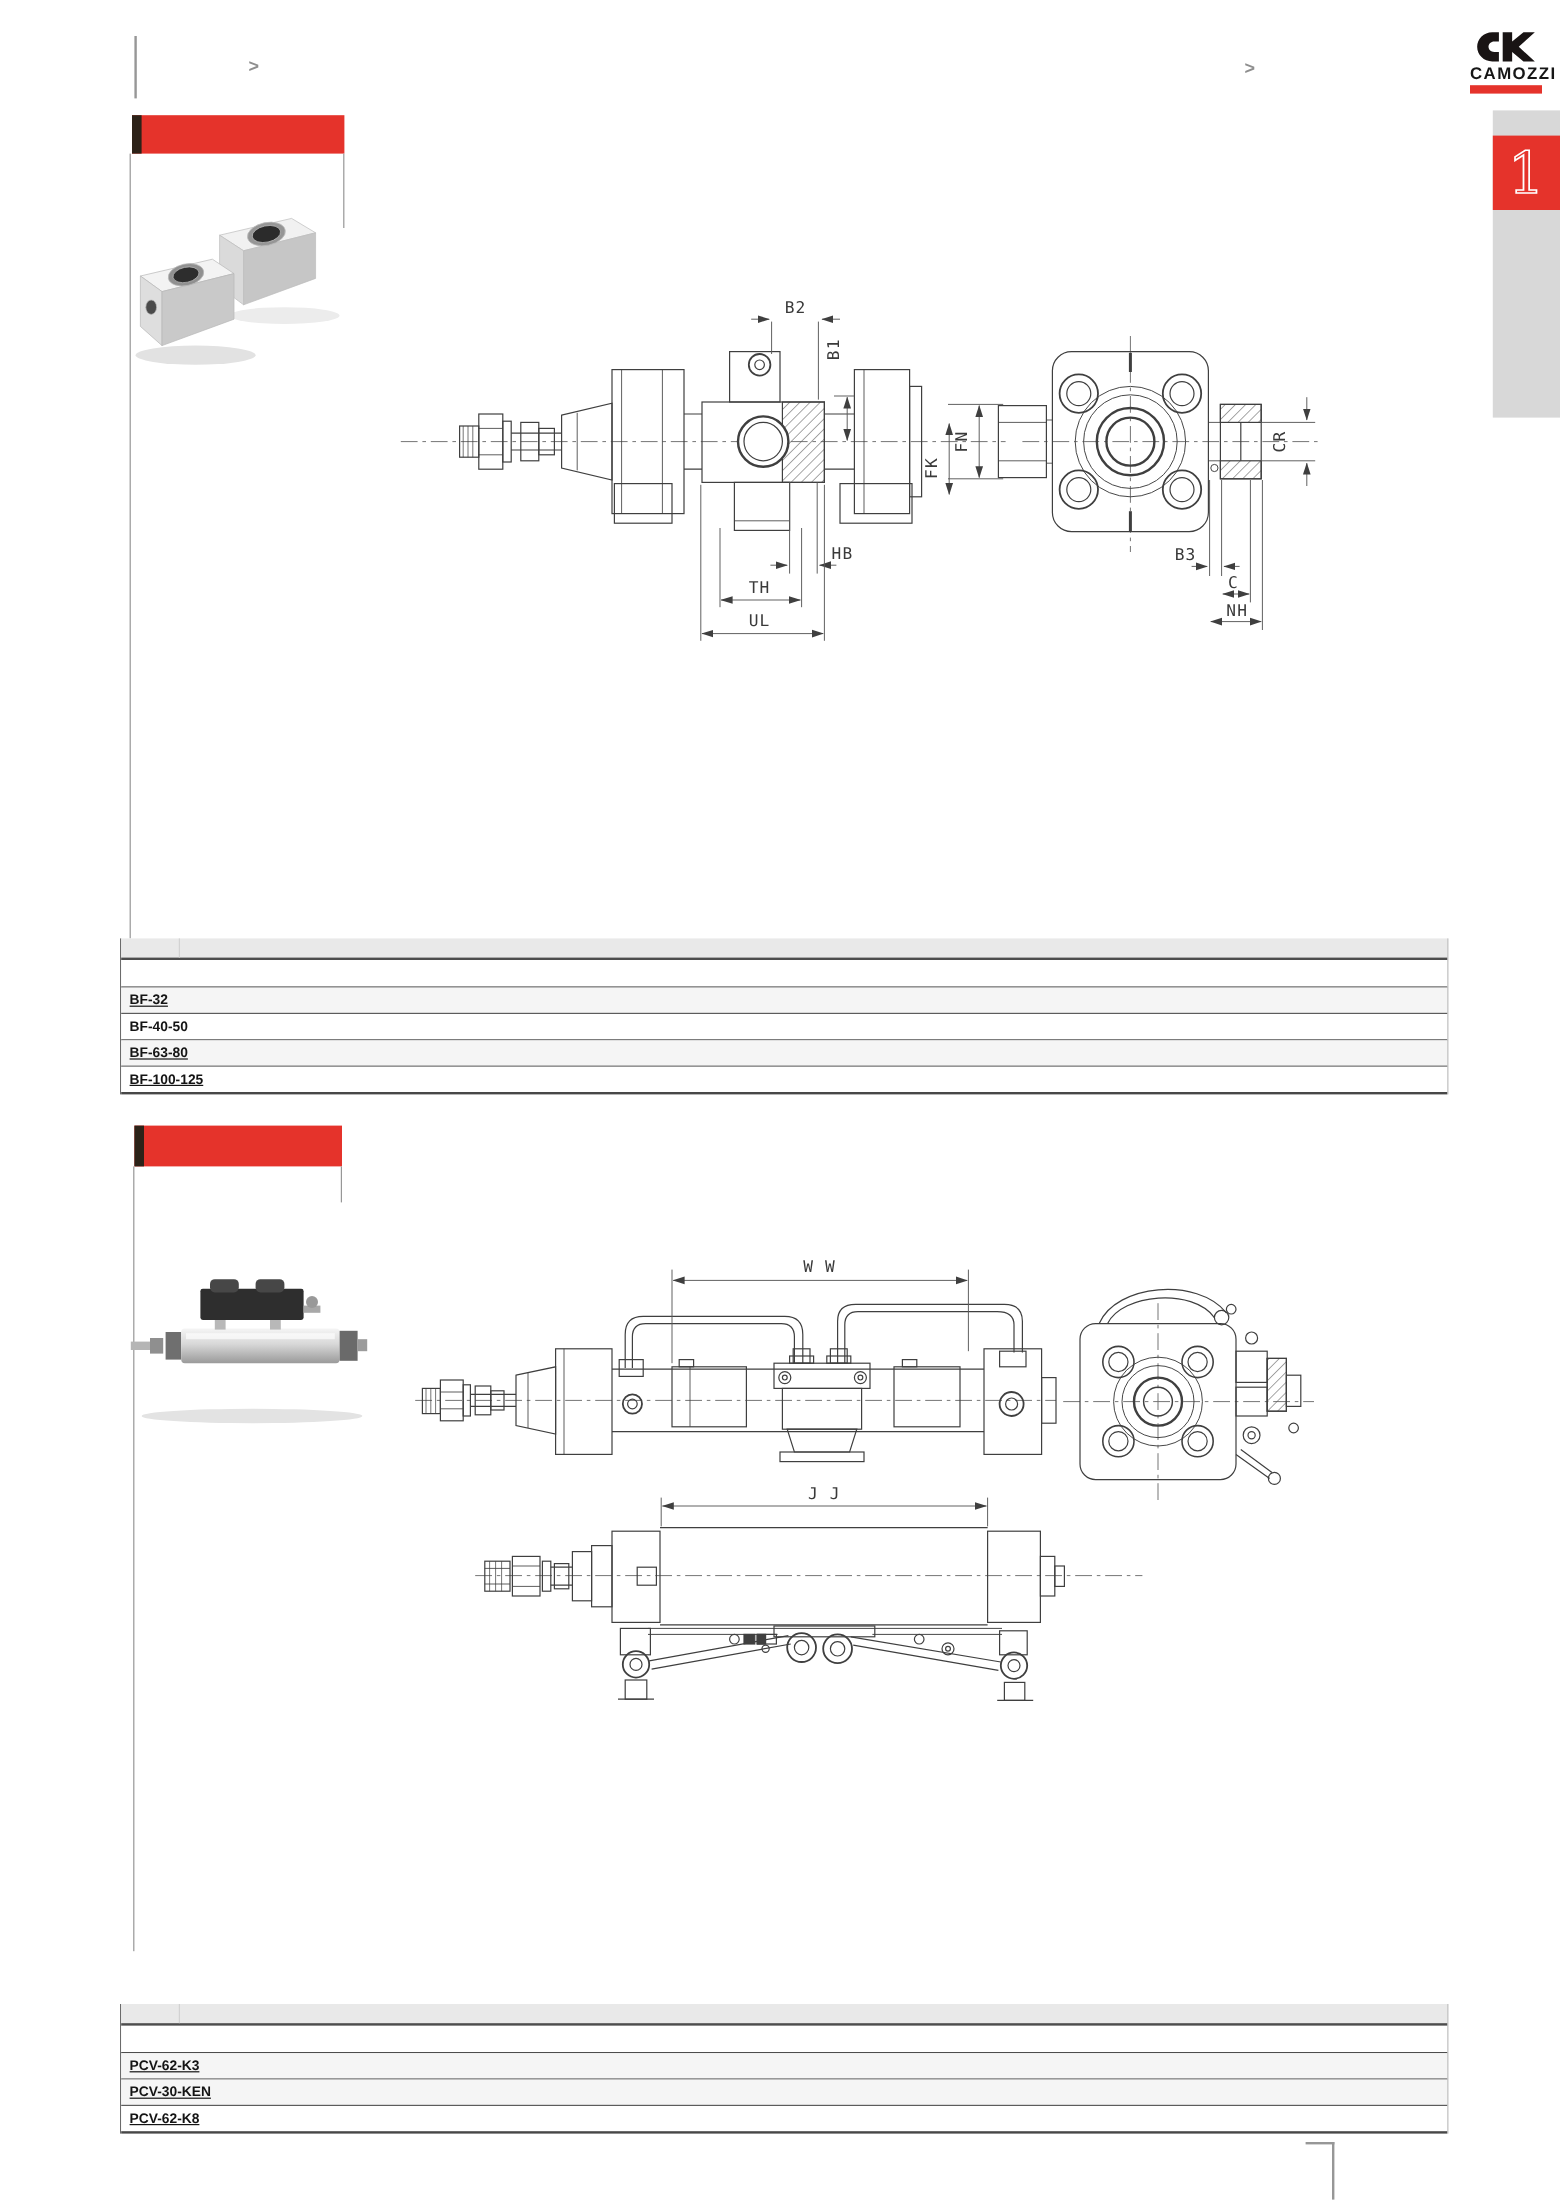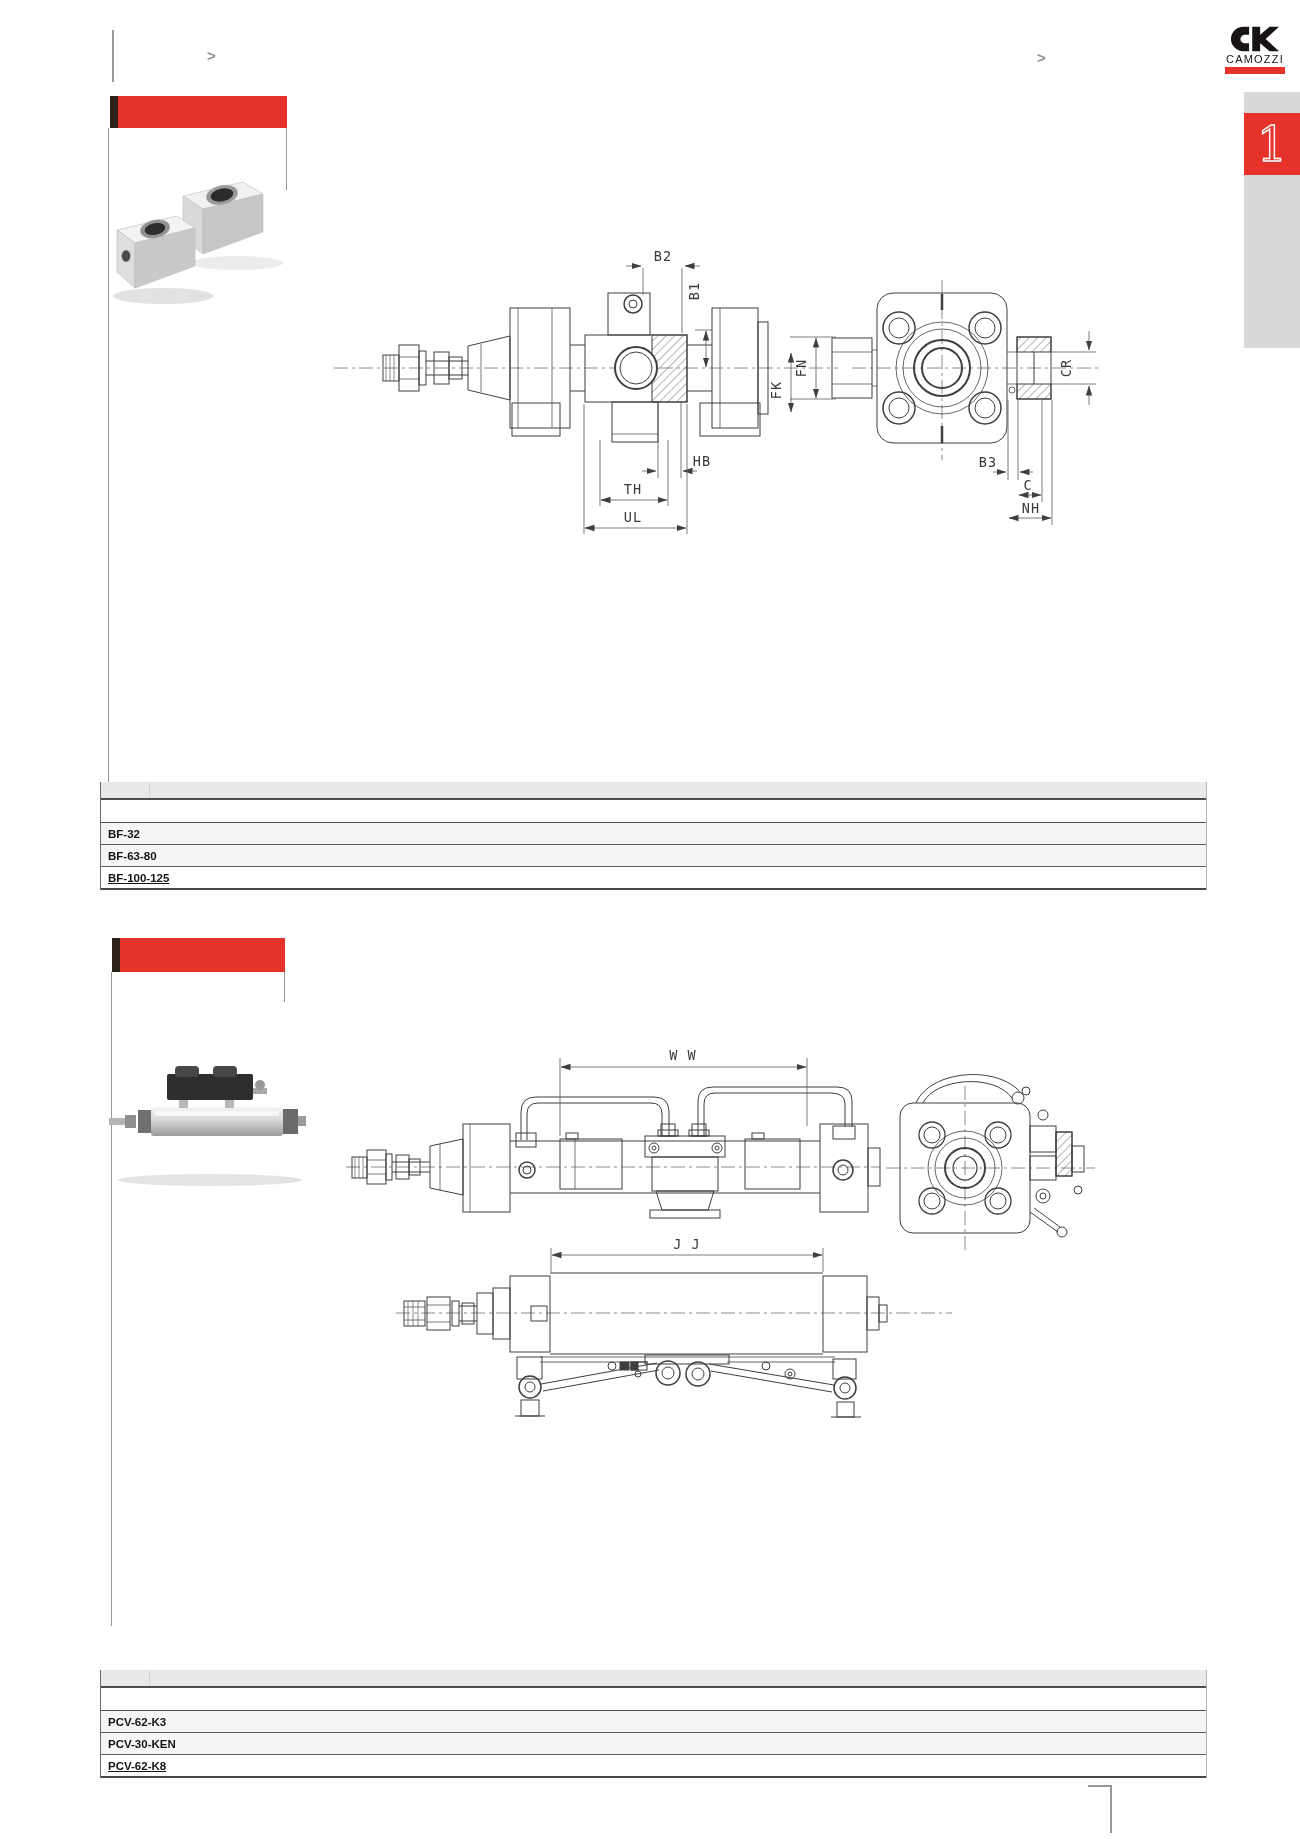--- a/index.html
+++ b/index.html
@@ -3,36 +3,36 @@
 <meta charset="utf-8">
 <style>
   html,body{margin:0;padding:0;background:#fff;}
   .page{position:relative;width:1300px;height:1839px;background:#ffffff;overflow:hidden;
         font-family:"Liberation Sans",sans-serif;}
   .vline{position:absolute;background:#979797;width:1px;}
   .hline{position:absolute;background:#979797;height:2px;}
   .crumb{position:absolute;font-size:15px;font-weight:bold;color:#8e8e8e;}
   
   .logo{position:absolute;left:1225px;top:26px;width:60px;text-align:center;}
-  .logo-name{font-size:11px;font-weight:normal;letter-spacing:1.2px;color:#161616;margin-top:1px;}
+  .logo-name{font-size:14px;font-weight:bold;letter-spacing:1.2px;color:#161616;margin-top:1px;}
   .logo-bar{height:7px;background:#e5332b;margin-top:2px;}
   
   .tab-gray{position:absolute;left:1244px;top:92px;width:56px;height:256px;background:#d8d8d8;}
   .tab-red{position:absolute;left:1244px;top:113px;width:56px;height:62px;background:#e5332b;}
   
   .banner{position:absolute;background:#e5332b;}
   .banner .notch{position:absolute;left:0;top:0;bottom:0;width:8px;background:#2c2218;}
   
   .tbl{position:absolute;left:100px;width:1105px;border-left:1px solid #6b6b6b;border-right:1px solid #b5b5b5;}
   .tbl-band{height:16px;background:#e9e9e9;border-bottom:2px solid #4d4d4d;position:relative;}
   .tbl-band .colsep{position:absolute;left:48px;top:0;bottom:0;width:1px;background:#d2d2d2;}
   .tbl-empty{height:22px;border-bottom:1px solid #4d4d4d;background:#fff;}
   .tbl-row{height:21px;border-bottom:1px solid #5c5c5c;display:flex;align-items:center;
            padding-left:7px;font-size:11.5px;font-weight:bold;color:#141414;background:#fff;}
-  .tbl-row.alt{background:#f5f5f5;}
+  .tbl-row.alt{background:#f5f5f5;text-decoration:underline;}
   .tbl-row.last{border-bottom:2px solid #474747;text-decoration:underline;}
   
   svg{position:absolute;}
   svg text.dim{font-family:"DejaVu Sans Mono","Liberation Mono",monospace;font-size:13.5px;
                fill:#3a3a3a;letter-spacing:1px;}
 </style>
 </head>
 <body>
 
 <div class="page">
@@ -198,20 +198,23 @@
     </g>
   </svg>
 
   <div class="tbl" style="top:782px;">
     <div class="tbl-band">
         <div class="colsep"></div>
       </div>
     <div class="tbl-empty"></div>
     <div class="tbl-row alt">
         <span>BF-32</span>
+      </div>
+    <div class="tbl-row">
+        <span>BF-40-50</span>
       </div>
     <div class="tbl-row alt">
         <span>BF-63-80</span>
       </div>
     <div class="tbl-row last">
         <span>BF-100-125</span>
       </div>
   </div>
 
   <div class="banner" style="left:112px;top:938px;width:173px;height:34px;">

